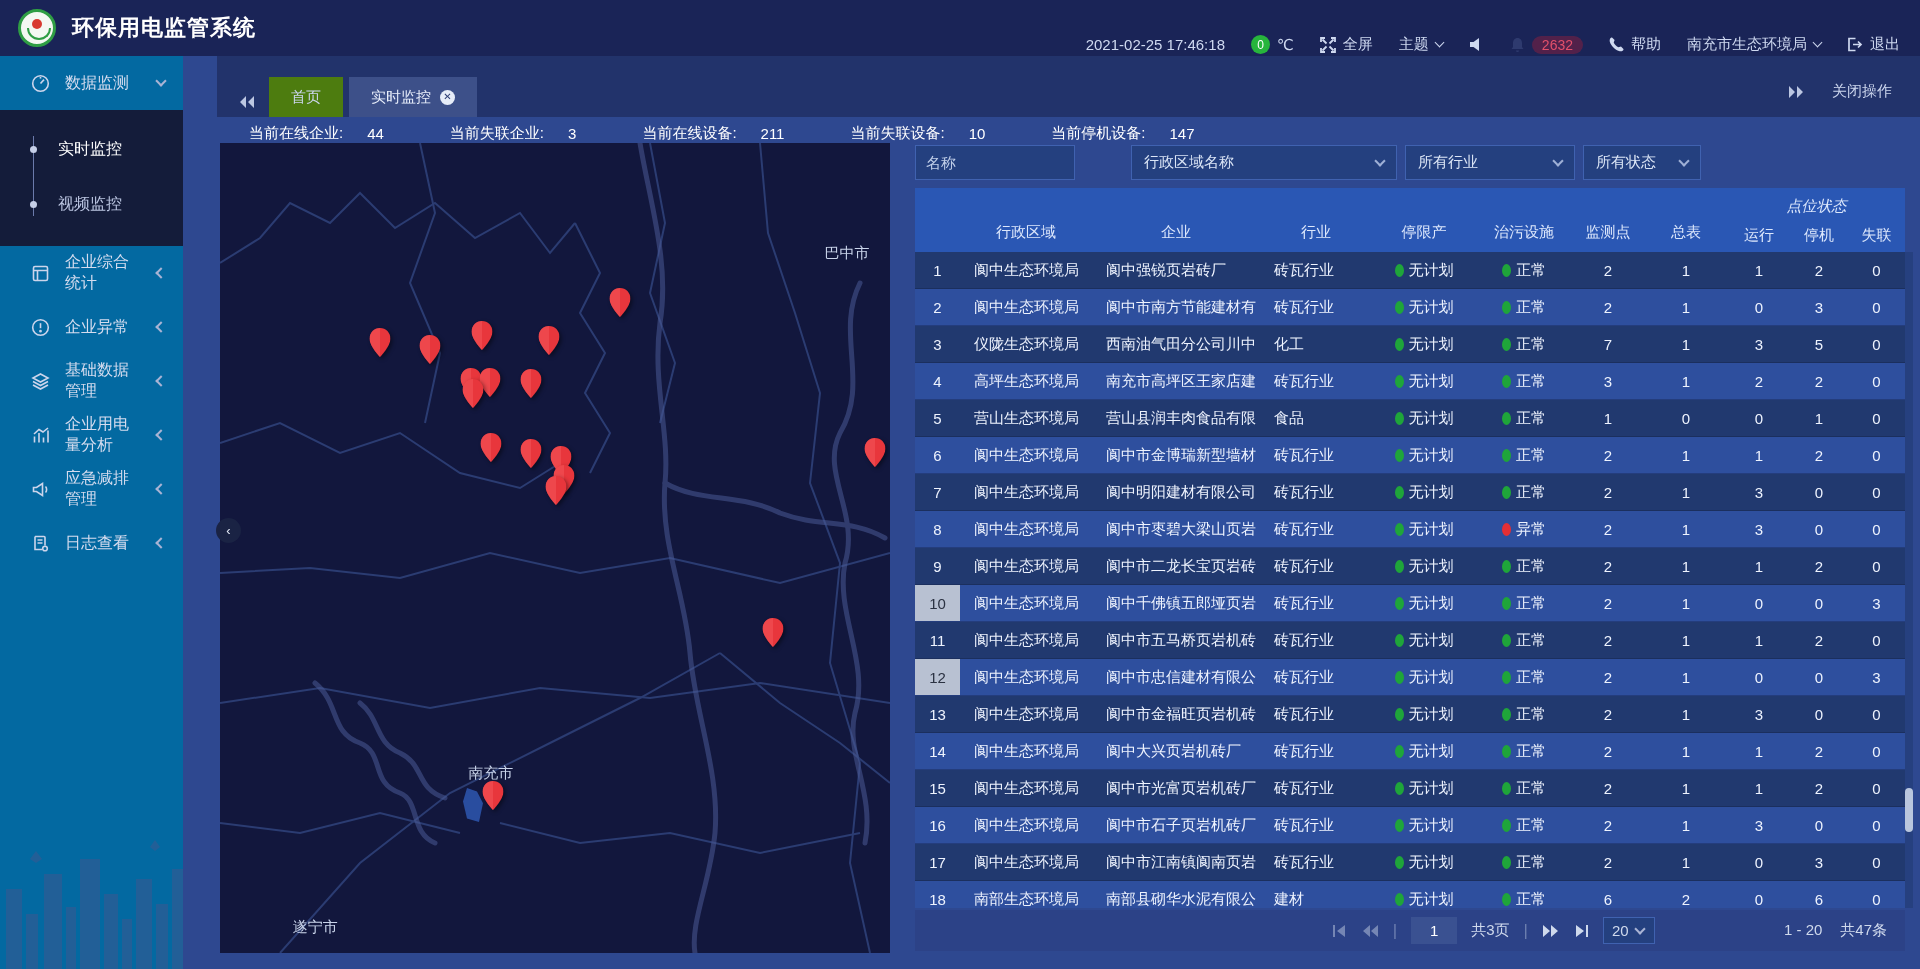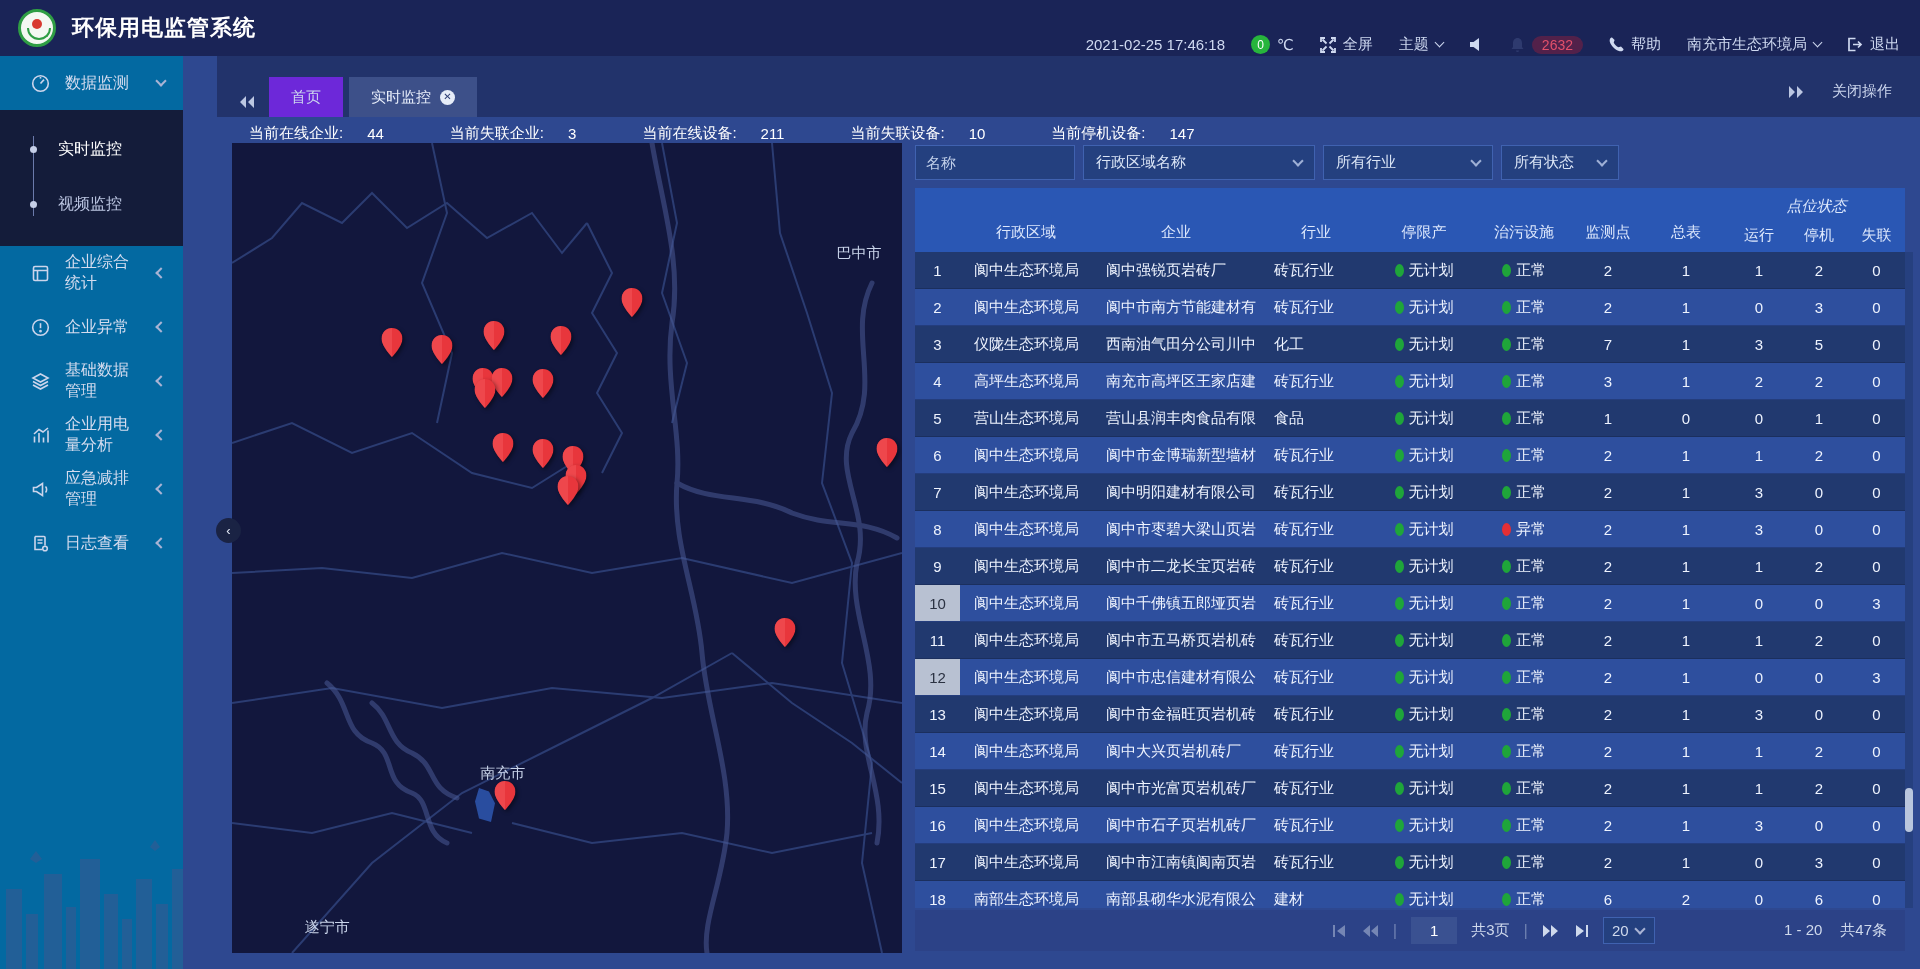--- a/index.html
+++ b/index.html
@@ -43,55 +43,55 @@
   .sub-item::before { content:''; position:absolute; left:30px; top:24px; width:7px; height:7px;
                       border-radius:50%; background:#c6cfe8; }
   .sub-item.active { color:#ffffff; }
   .skyline { position:absolute; bottom:0; left:0; width:217px; opacity:.5; }
   .sicon { width:20px; display:inline-flex; justify-content:center; }
 
   
   .tabbar { position:absolute; top:56px; left:217px; width:1703px; height:61px; background:#22336b;
             display:flex; align-items:flex-end; }
   .tab-collapse { margin:0 14px 8px 22px; display:flex; align-items:center; }
-  .tab { height:40px; line-height:40px; padding:0 22px; color:#ccd6ee; font-size:15px; background:#6d28d9;
+  .tab { height:40px; line-height:40px; padding:0 22px; color:#ccd6ee; font-size:15px; background:#4d7c0f;
          margin-right:6px; display:flex; align-items:center; gap:9px; cursor:pointer; }
   .tab.active { background:#3d5089; color:#e8eefb; }
   .circle-x { width:15px; height:15px; border-radius:50%; background:#e6ecf8; color:#2a3b72; font-size:10px;
               display:inline-flex; align-items:center; justify-content:center; font-weight:bold; }
   .tab-right { margin-left:auto; display:flex; align-items:center; gap:28px; padding:0 28px 16px 0; color:#ccd6ee; font-size:15px; }
 
   
   .content { position:absolute; top:117px; left:217px; width:1703px; height:852px; background:#2e4890; }
   .statsbar { height:33px; display:flex; align-items:center; gap:66px; padding-left:32px;
               color:#ffffff; font-size:15px; }
   .stat { display:flex; align-items:center; }
   .stat .v { margin-left:24px; }
 
   
-  .map { position:absolute; left:15px; top:26px; width:670px; height:810px; background:#12173d; overflow:hidden; }
+  .map { position:absolute; left:3px; top:26px; width:670px; height:810px; background:#12173d; overflow:hidden; }
   .map svg.geo { position:absolute; left:0; top:0; }
   .map-label { position:absolute; color:#c9d4ea; font-size:15px; transform:translate(-50%,-50%); white-space:nowrap; }
   .pin { position:absolute; width:21px; height:29px; transform:translate(-50%,-100%);
          filter:drop-shadow(2px 2px 2px rgba(0,0,0,.45)); }
   .city-blob { position:absolute; background:#2e57b0; opacity:.85; }
   .collapse-handle { position:absolute; left:216px; top:518px; width:25px; height:25px; border-radius:50%;
                      background:#1a2344; color:#e5ebf8; display:flex; align-items:center; justify-content:center;
                      font-size:13px; z-index:8; cursor:pointer; }
 
   
   .rpanel { position:absolute; left:698px; top:28px; width:990px; height:806px; }
   .filters { display:flex; gap:8px; height:35px; }
   .f-input { width:160px; height:35px; background:#24407f; border:1px solid #4062b0; color:#e2eaf8;
              font-size:15px; padding:0 10px; outline:none; font-family:inherit; }
   .f-input::placeholder { color:#c2d0ea; }
   .f-select { height:35px; background:#24407f; border:1px solid #4062b0; color:#dbe5f6; font-size:15px;
               display:flex; align-items:center; justify-content:space-between; padding:0 12px; cursor:pointer; }
   .f-select .chev { border-color:#9fb0d6; }
-  .w230{width:232px;} .w170{width:170px;} .w118{width:118px;}
+  .w230{width:266px;margin-left:48px;} .w170{width:170px;} .w118{width:118px;}
 
   
   .grid { display:grid; grid-template-columns:45px 132px 168px 112px 104px 96px 72px 84px 62px 58px 57px; }
   .thead { position:absolute; top:43px; left:0; width:990px; height:64px; background:#2a57b4; color:#dce7fc;
            font-size:15px; display:grid; grid-template-columns:45px 132px 168px 112px 104px 96px 72px 84px 177px; }
   .thead .hc { display:flex; align-items:center; justify-content:center;margin-top:24px; }
   .hgroup { display:flex; flex-direction:column; }
   .hgroup .gtitle { height:30px; display:flex; align-items:flex-end; justify-content:center; font-style:italic; padding-bottom:2px; }
   .hgroup .gsubs { flex:1; display:grid; grid-template-columns:62px 58px 57px; }
   .hgroup .gsubs span { display:flex; align-items:center; justify-content:center; }

